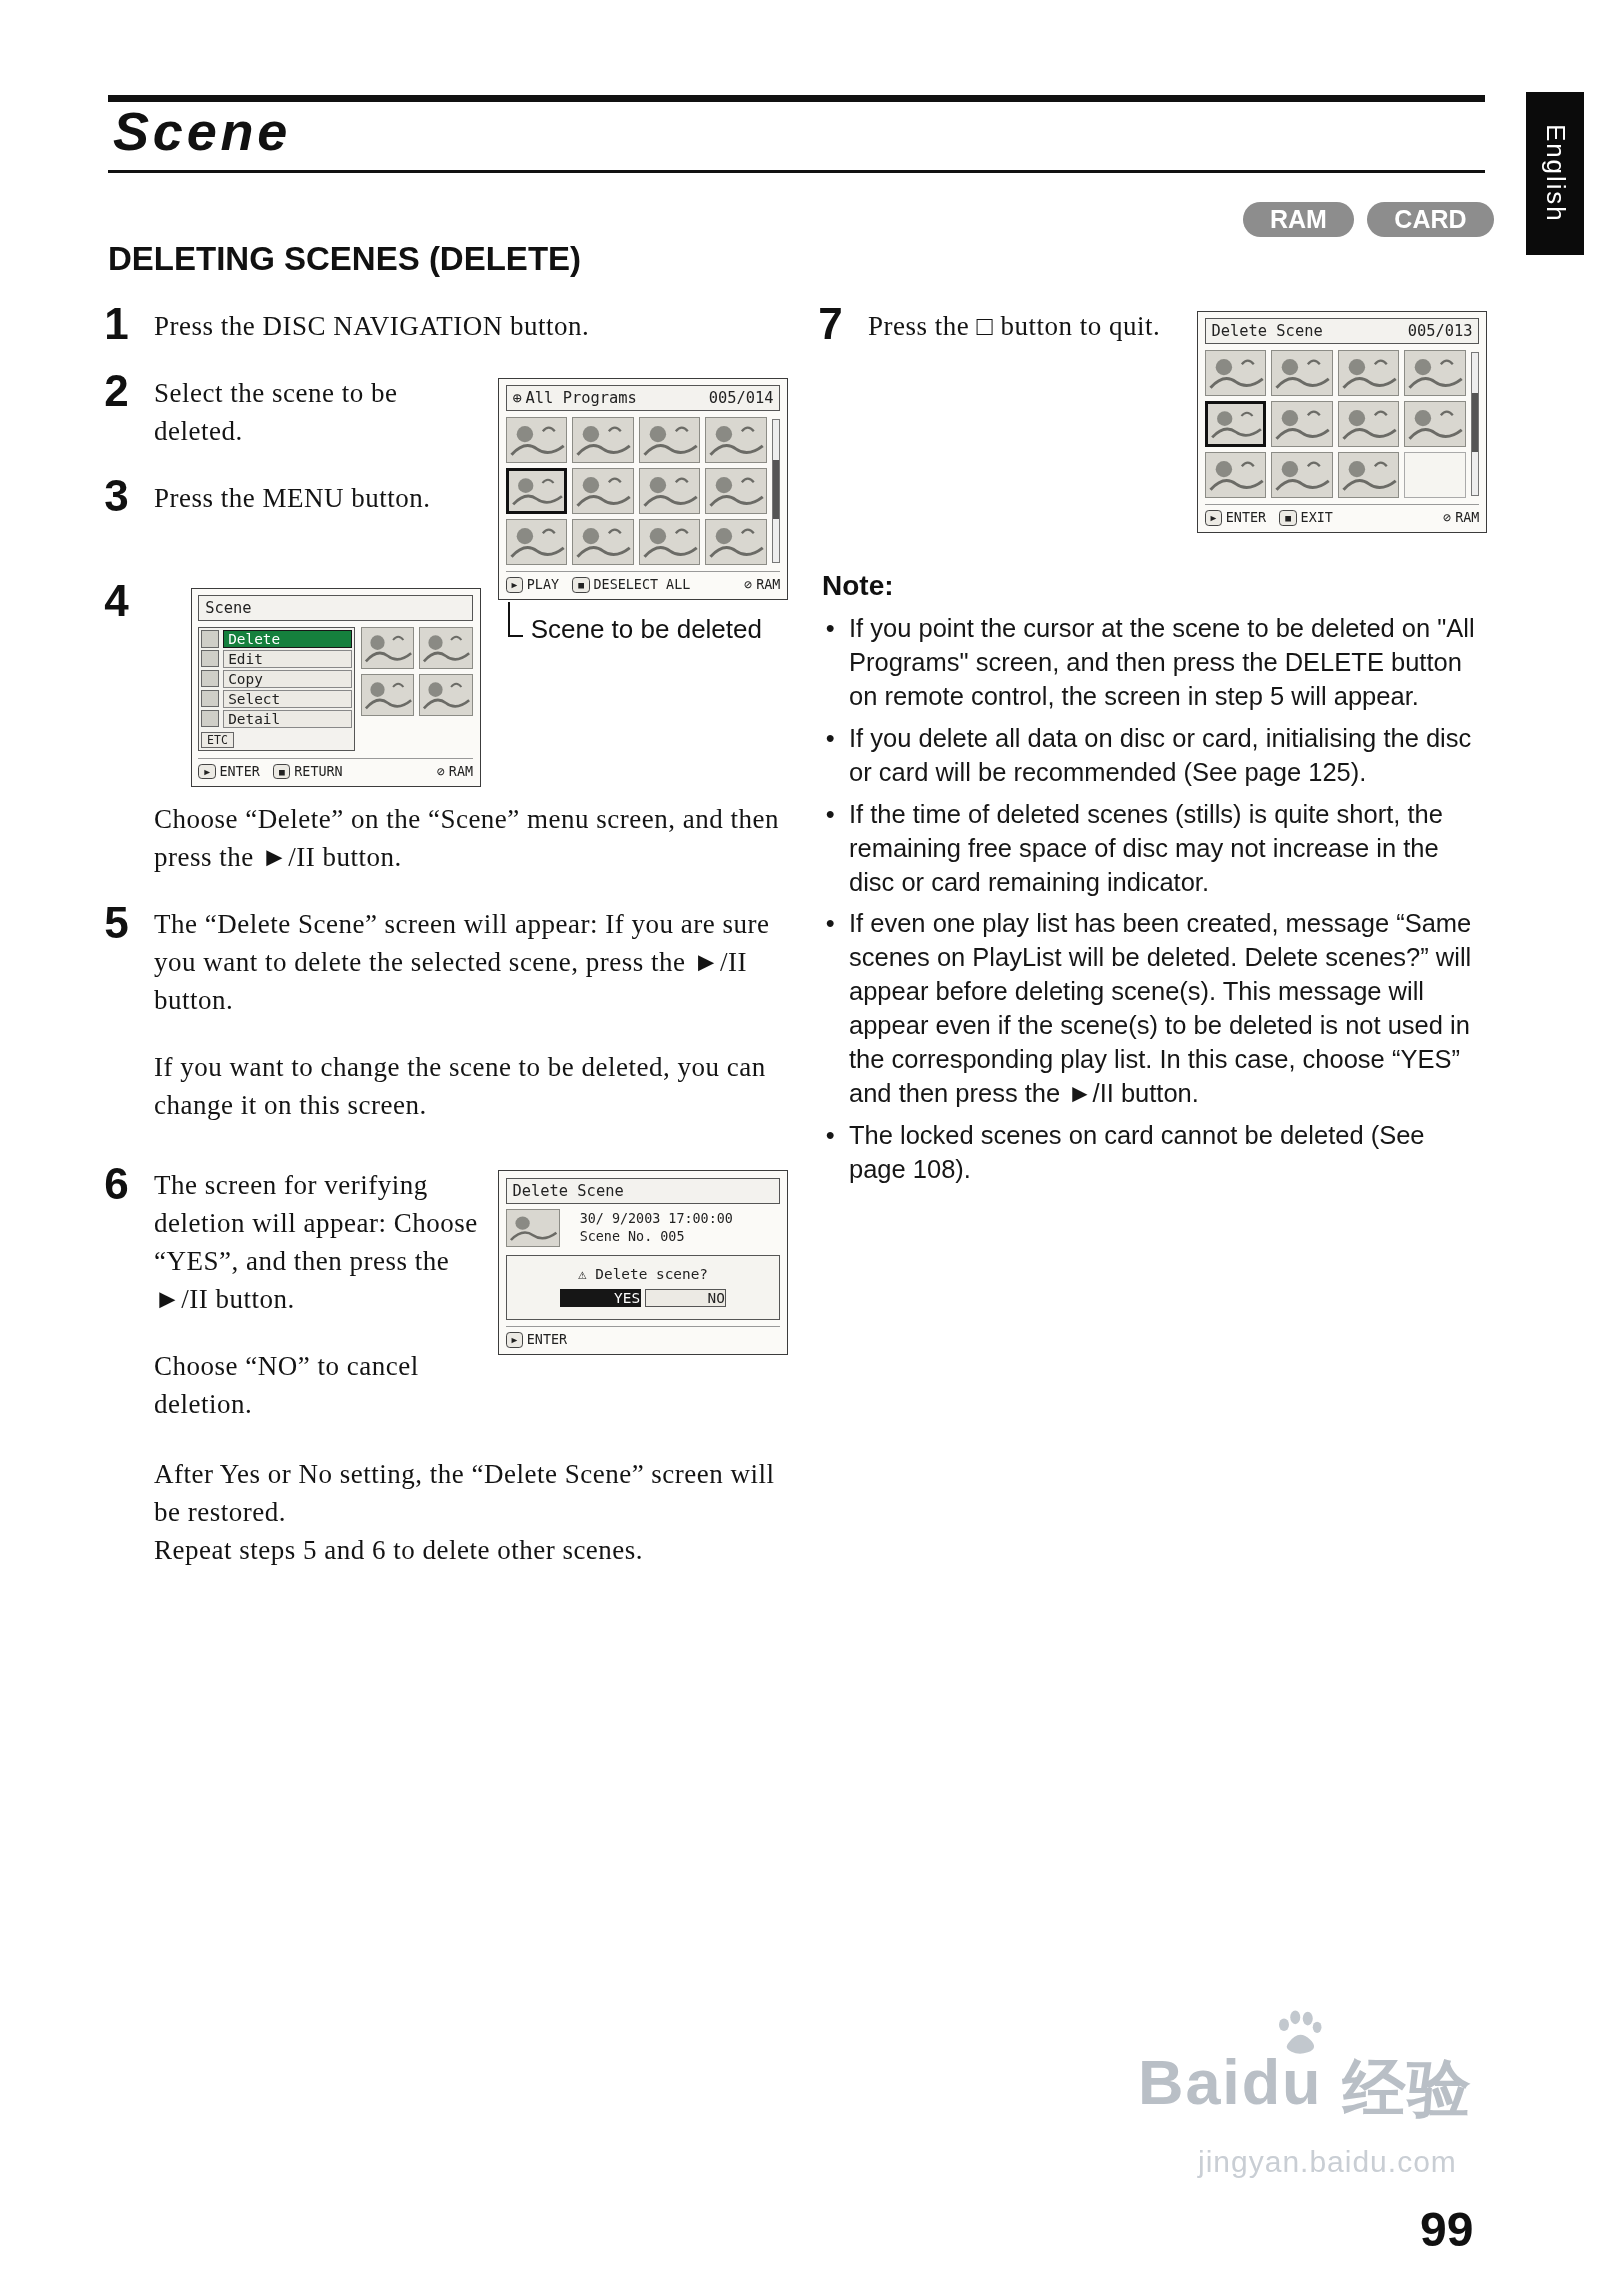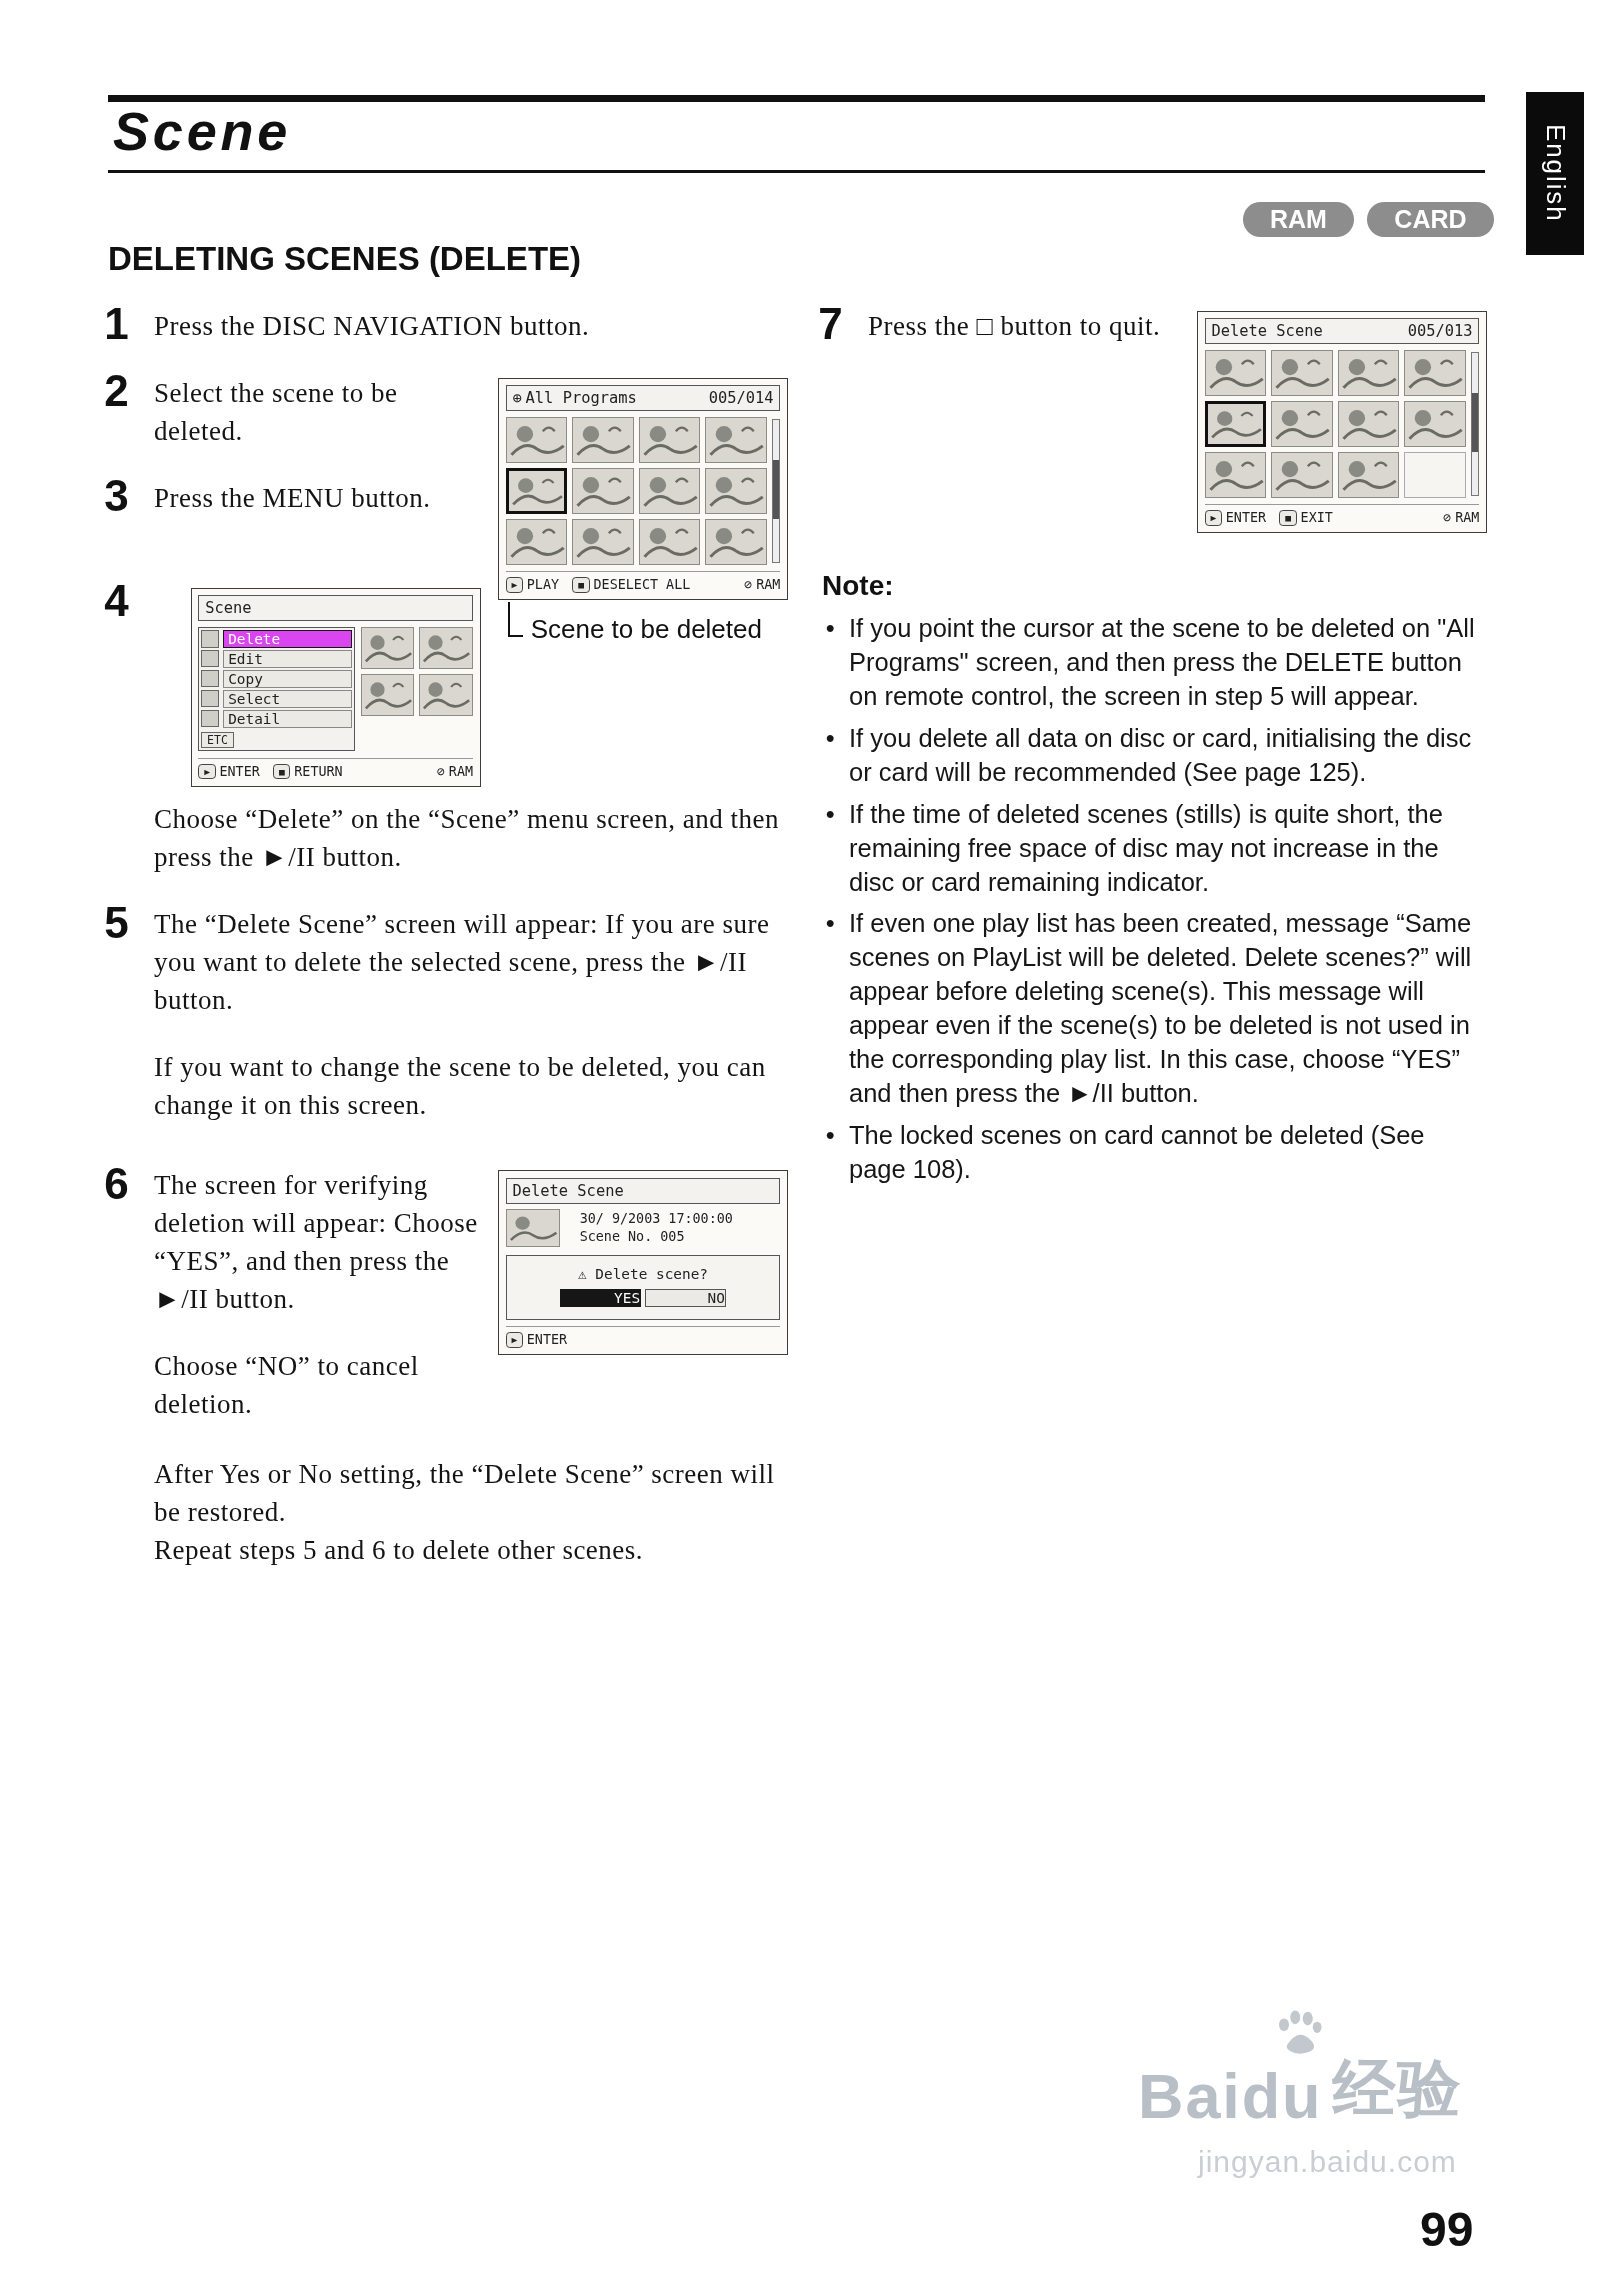--- a/index.html
+++ b/index.html
@@ -49,21 +49,21 @@
   .fitem { display:flex; gap:3.8px; align-items:center; }
   .ficon { display:inline-flex; align-items:center; justify-content:center; min-width:17.3px; height:15.4px;
            border:1px solid #444; border-radius:3.8px; font-size:9.6px; background:#eceae4; }
 
   
   .menu-body { display:flex; gap:5.8px; }
   .menu-list { width:57%; border:1px solid #555; background:#f3f2ee; padding:1.9px; }
   .menu-row { display:flex; align-items:center; gap:4.8px; margin-bottom:1.9px; }
   .mi { width:17.3px; height:17.3px; border:1px solid #666; background:#cfcec7; flex:none; }
   .ml { flex:1; font-size:14.4px; padding:0 3.8px; border:1px solid #888; background:#eceae4; }
-  .ml.sel { background:#d946ef; color:#fff; border-color:#161616; }
+  .ml.sel { background:#15803d; color:#fff; border-color:#161616; }
   .etc-box { display:inline-block; font-size:11.5px; border:1px solid #666; padding:0 4.8px; background:#eceae4; margin-top:1.9px; }
   .menu-thumbs { flex:1; display:grid; grid-template-columns:repeat(2,1fr); gap:4.8px; align-content:start; }
   .menu-thumbs .thumb { height:42px; }
 
   
   .confirm-info { display:flex; gap:20px; align-items:center; margin:3.8px 0 7.7px; }
   .confirm-info .thumb { width:54px; height:38px; flex:none; }
   .confirm-info .lines { font-size:13.4px; line-height:18px; }
   .confirm-box { border:1px solid #555; padding:9.6px 7.7px 11.5px; background:#f5f4f0; }
   .confirm-q { text-align:center; font-size:14.4px; margin-bottom:7.7px; }
@@ -77,21 +77,21 @@
   .callout-label { font-size:26px; color:#111; margin-left:7.7px; transform:translateY(7.7px); font-family:"Liberation Sans", sans-serif; }
 
   
   .note-label { font-size:28px; font-weight:bold; margin:23px 0 9.6px; color:#111; }
   .note-list { list-style:none; }
   .note-list li { position:relative; padding-left:27px; font-size:25.5px; line-height:34px; color:#161616; margin-bottom:7.7px; }
   .note-list li::before { content:"•"; position:absolute; left:3.8px; top:0; }
 
   
   .watermark { position:absolute; left:1138px; top:2046px; color:#b9bfc6; }
-  .wm-brand { font-size:63px; font-weight:bold; letter-spacing:1.9px; display:flex; align-items:flex-end; gap:10px; }
+  .wm-brand { font-size:63px; font-weight:bold; letter-spacing:1.9px; display:flex; align-items:flex-start; gap:20px; }
   .wm-url { font-size:30px; color:#c9ced4; margin-top:13.4px; margin-left:60px; letter-spacing:1px; }
   .paw { position:absolute; left:136px; top:-38px; width:50px; height:46px; }
   .paw svg { width:100%; height:100%; fill:#c2c8ce; }
   .page-number { position:absolute; left:1420px; top:2202px; font-size:48px; font-weight:bold; color:#111;text-align:center; }
 
   .clear { clear:both; }
 </style>
 </head>
 <body>
 

